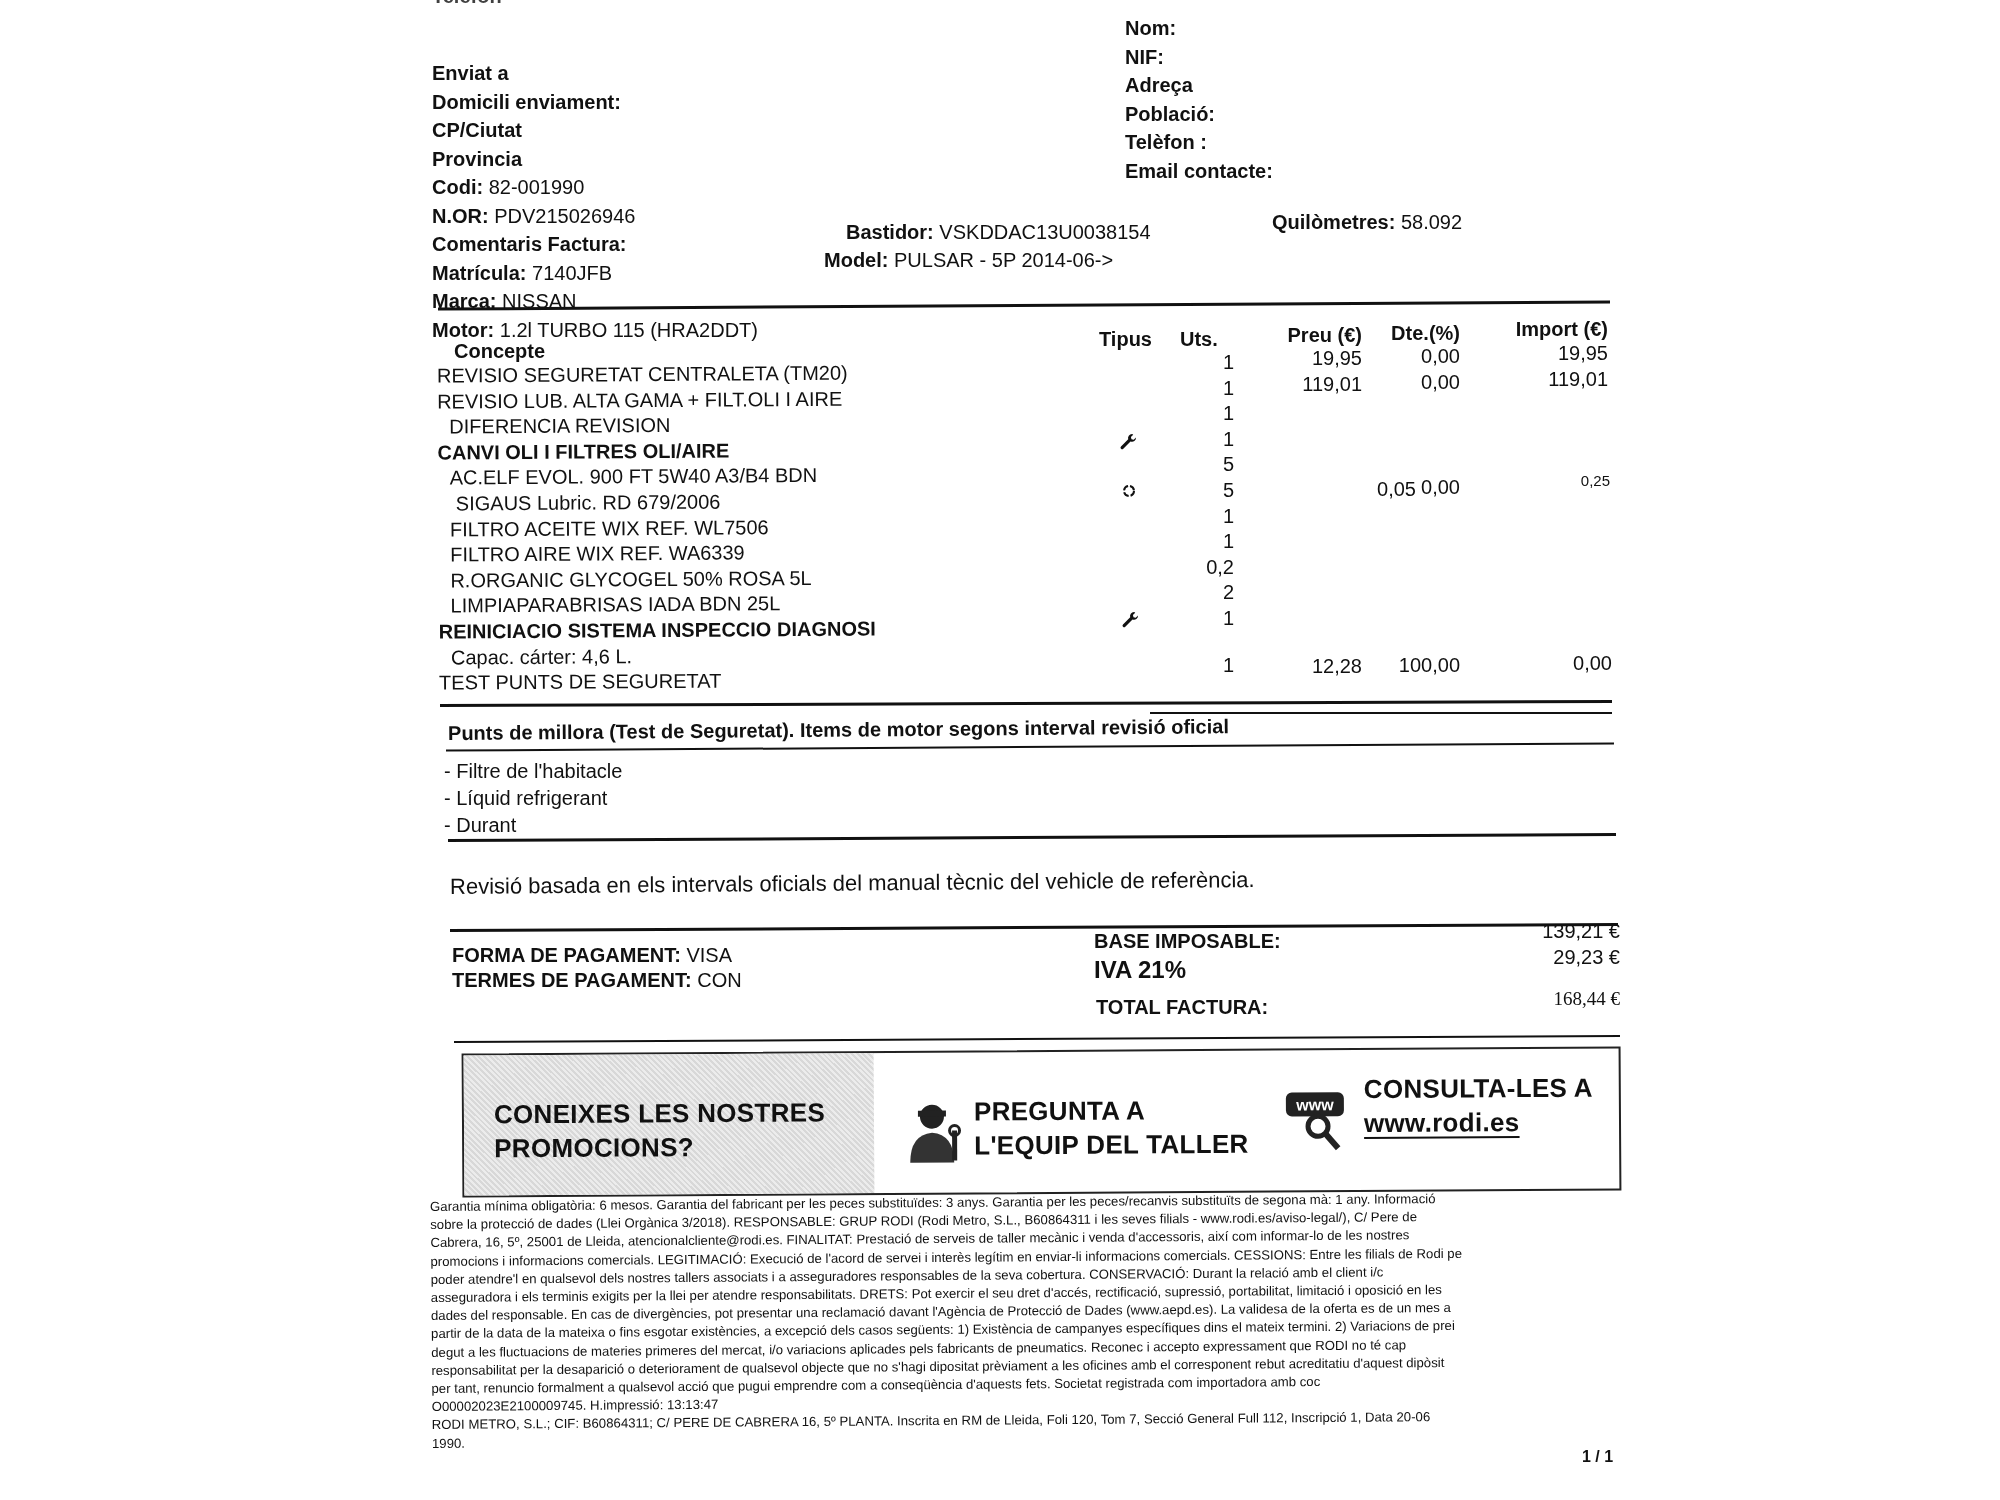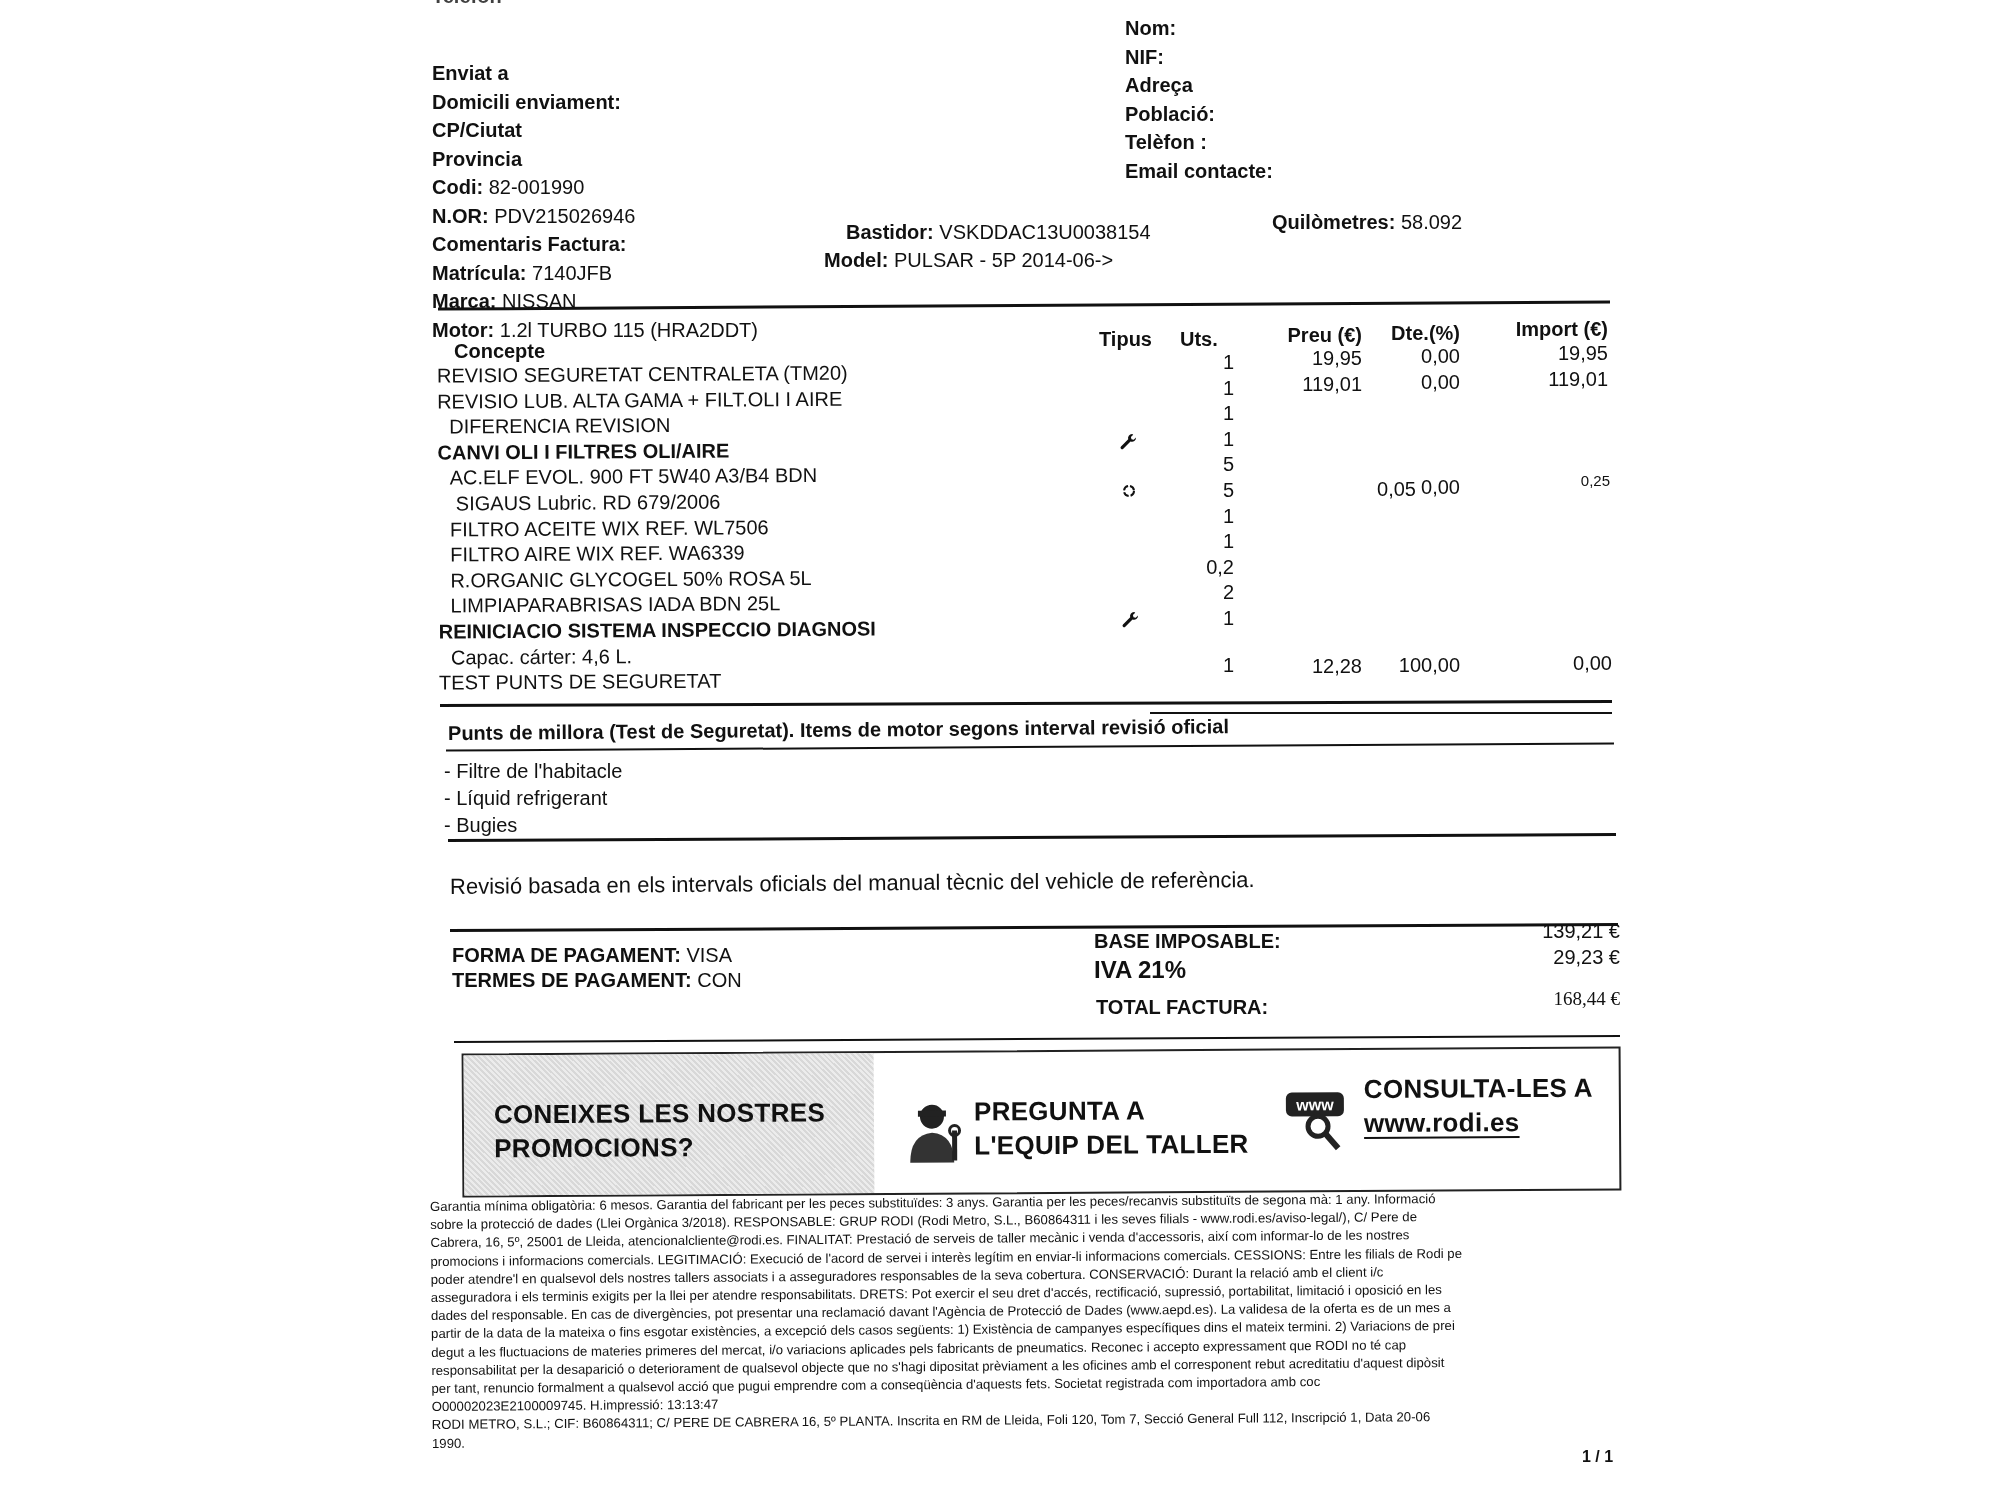--- a/index.html
+++ b/index.html
@@ -130,21 +130,21 @@
 <div class="abs right" style="left:1480px; top:652px; width:132px; font-size:20px;">0,00</div>
 
 <div class="rule" style="left:440px; top:702px; width:1172px; transform:rotate(-0.2deg);"></div>
 <div class="rule thin" style="left:1150px; top:712px; width:462px;"></div>
 
 <div class="abs bold" style="left:448px; top:722px; font-size:20px; transform:rotate(-0.5deg); transform-origin:left;">Punts de millora (Test de Seguretat). Items de motor segons interval revisió oficial</div>
 <div class="rule thin" style="left:446px; top:746px; width:1168px; transform:rotate(-0.35deg);"></div>
 <div class="abs" style="left:444px; top:758px; font-size:20px; line-height:27px;">
   <div>- Filtre de l'habitacle</div>
   <div>- Líquid refrigerant</div>
-  <div>- Bugies</div>
+  <div>- Durant</div>
 </div>
 <div class="rule" style="left:448px; top:836px; width:1168px; transform:rotate(-0.3deg);"></div>
 
 <div class="abs" style="left:450px; top:874px; font-size:22px; transform:rotate(-0.5deg); transform-origin:left;">Revisió basada en els intervals oficials del manual tècnic del vehicle de referència.</div>
 <div class="rule" style="left:450px; top:926px; width:1168px; transform:rotate(-0.3deg);"></div>
 
 <div class="abs" style="left:452px; top:944px; font-size:20px;"><span class="lbl">FORMA DE PAGAMENT:</span> <span>VISA</span></div>
 <div class="abs" style="left:452px; top:969px; font-size:20px;"><span class="lbl">TERMES DE PAGAMENT:</span> <span>CON</span></div>
 
 <div class="abs bold" style="left:1094px; top:930px; font-size:20px;">BASE IMPOSABLE:</div>

